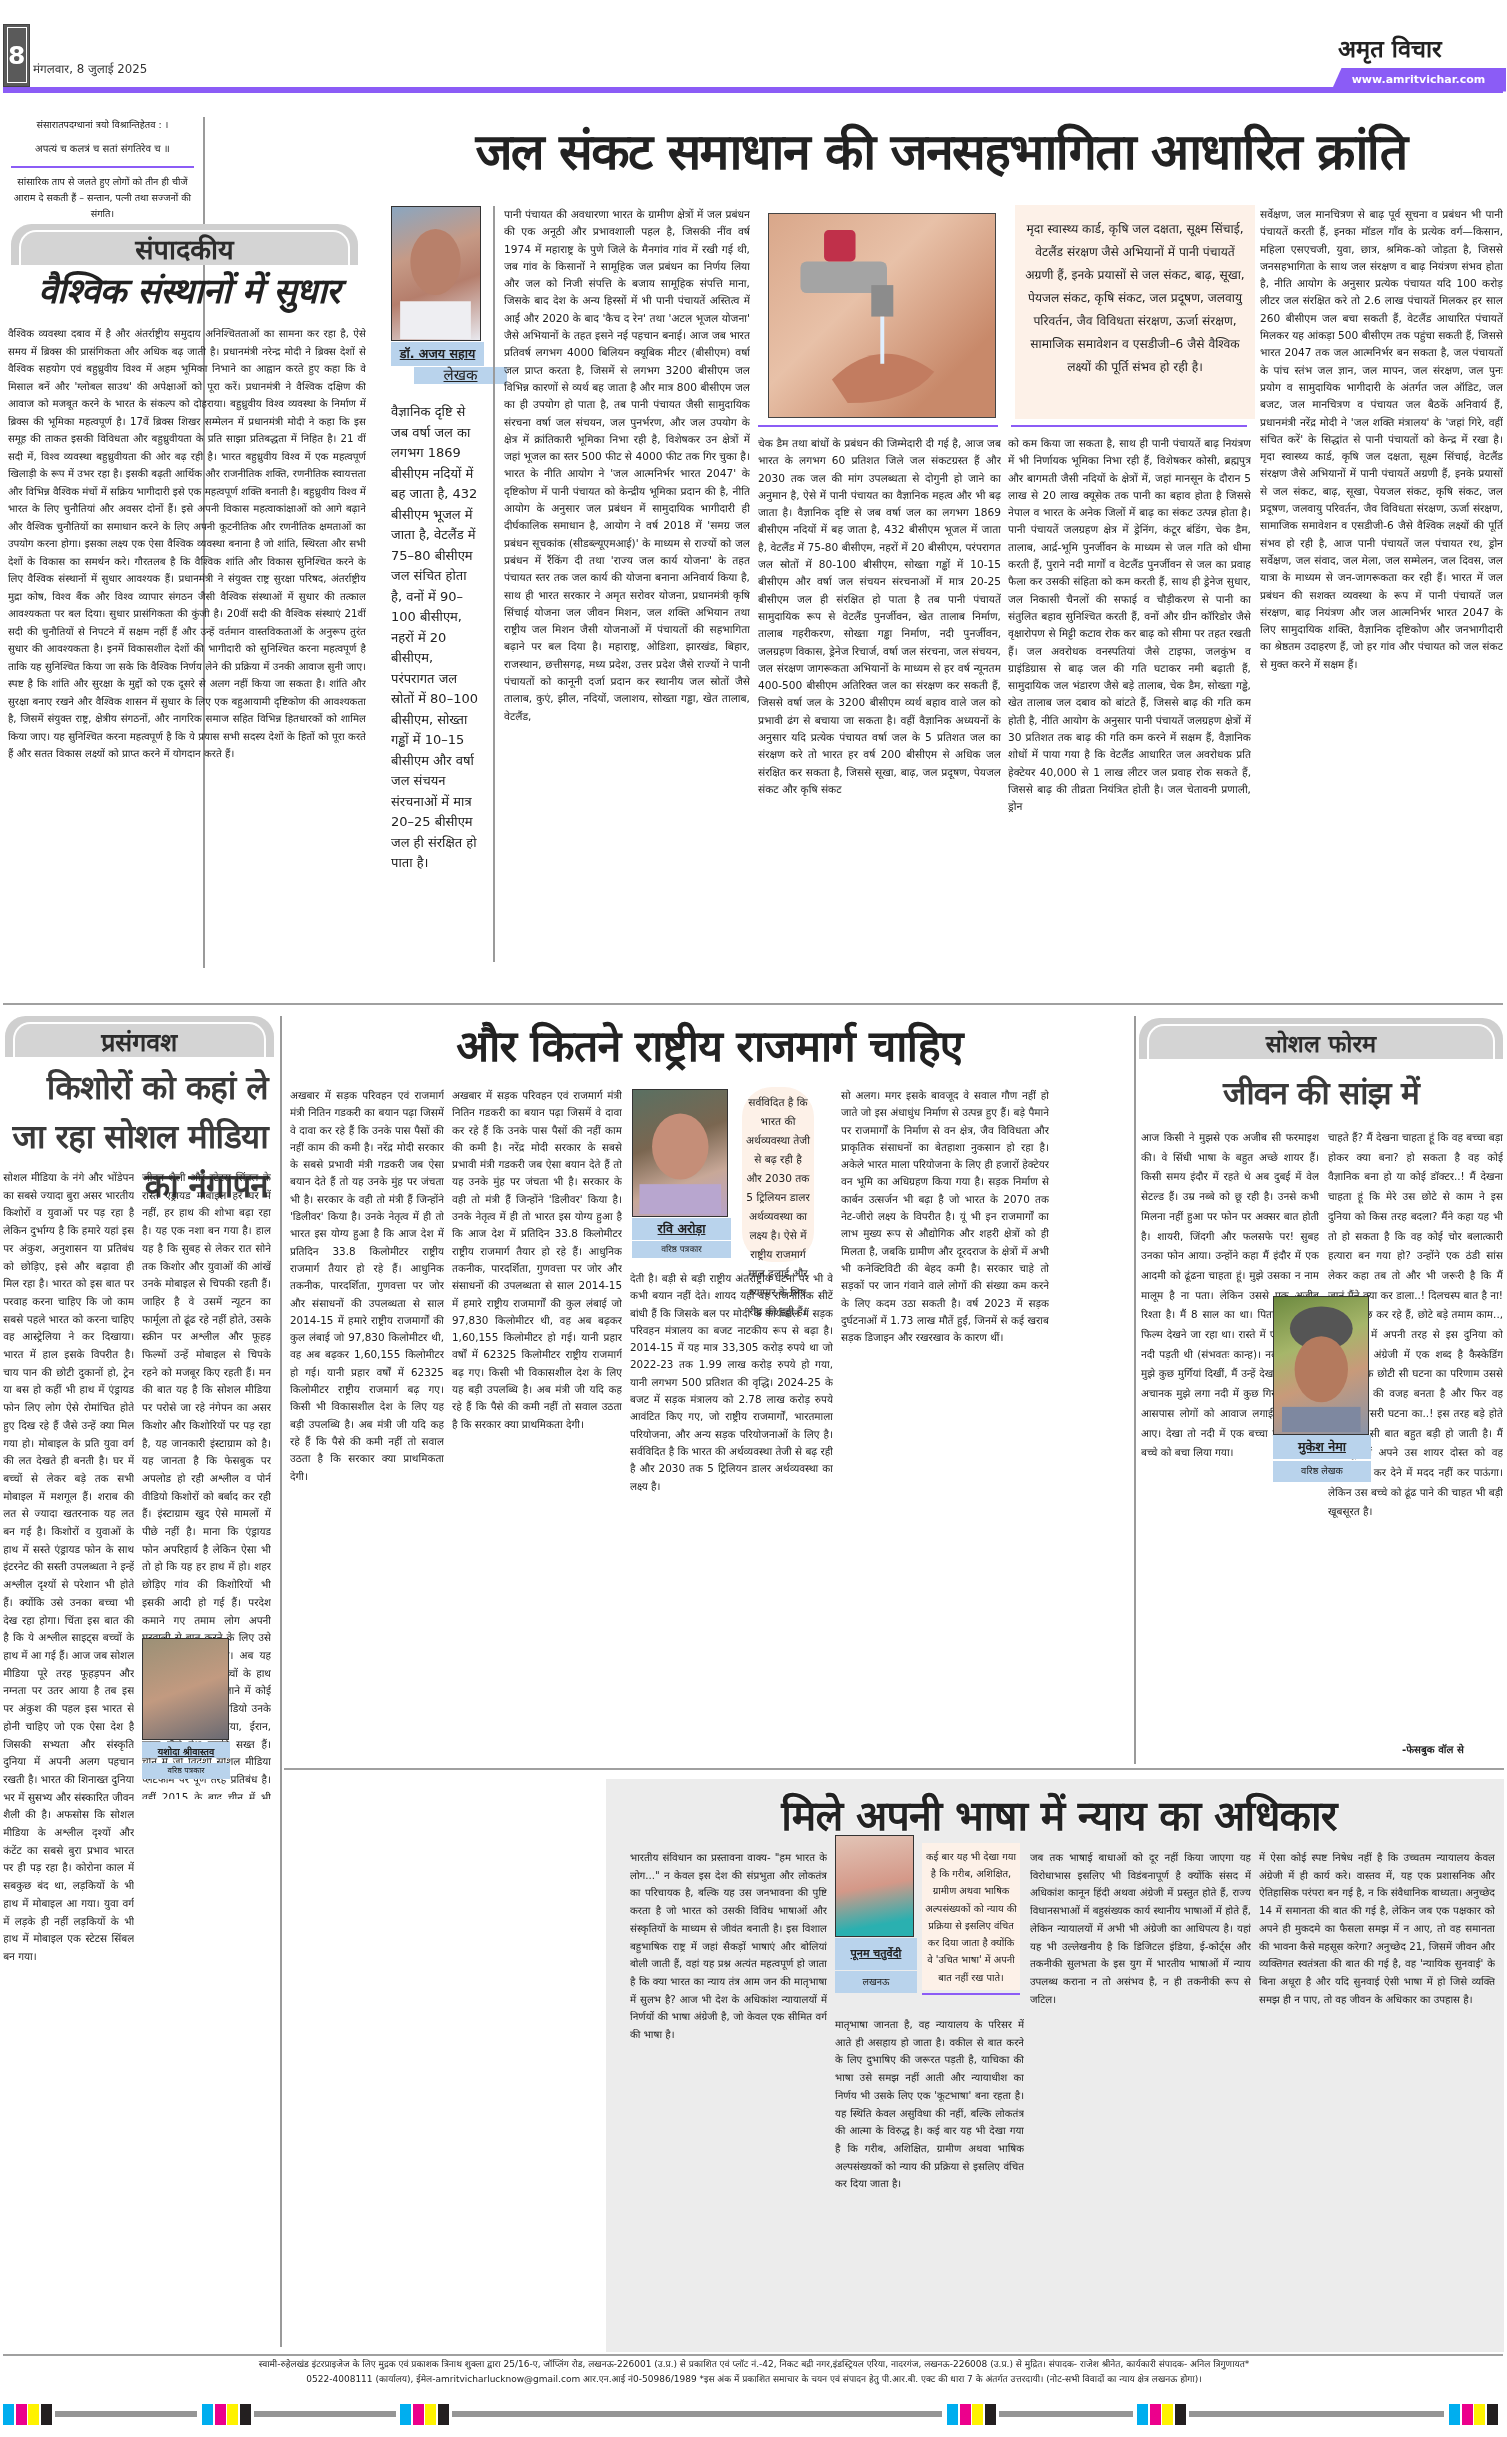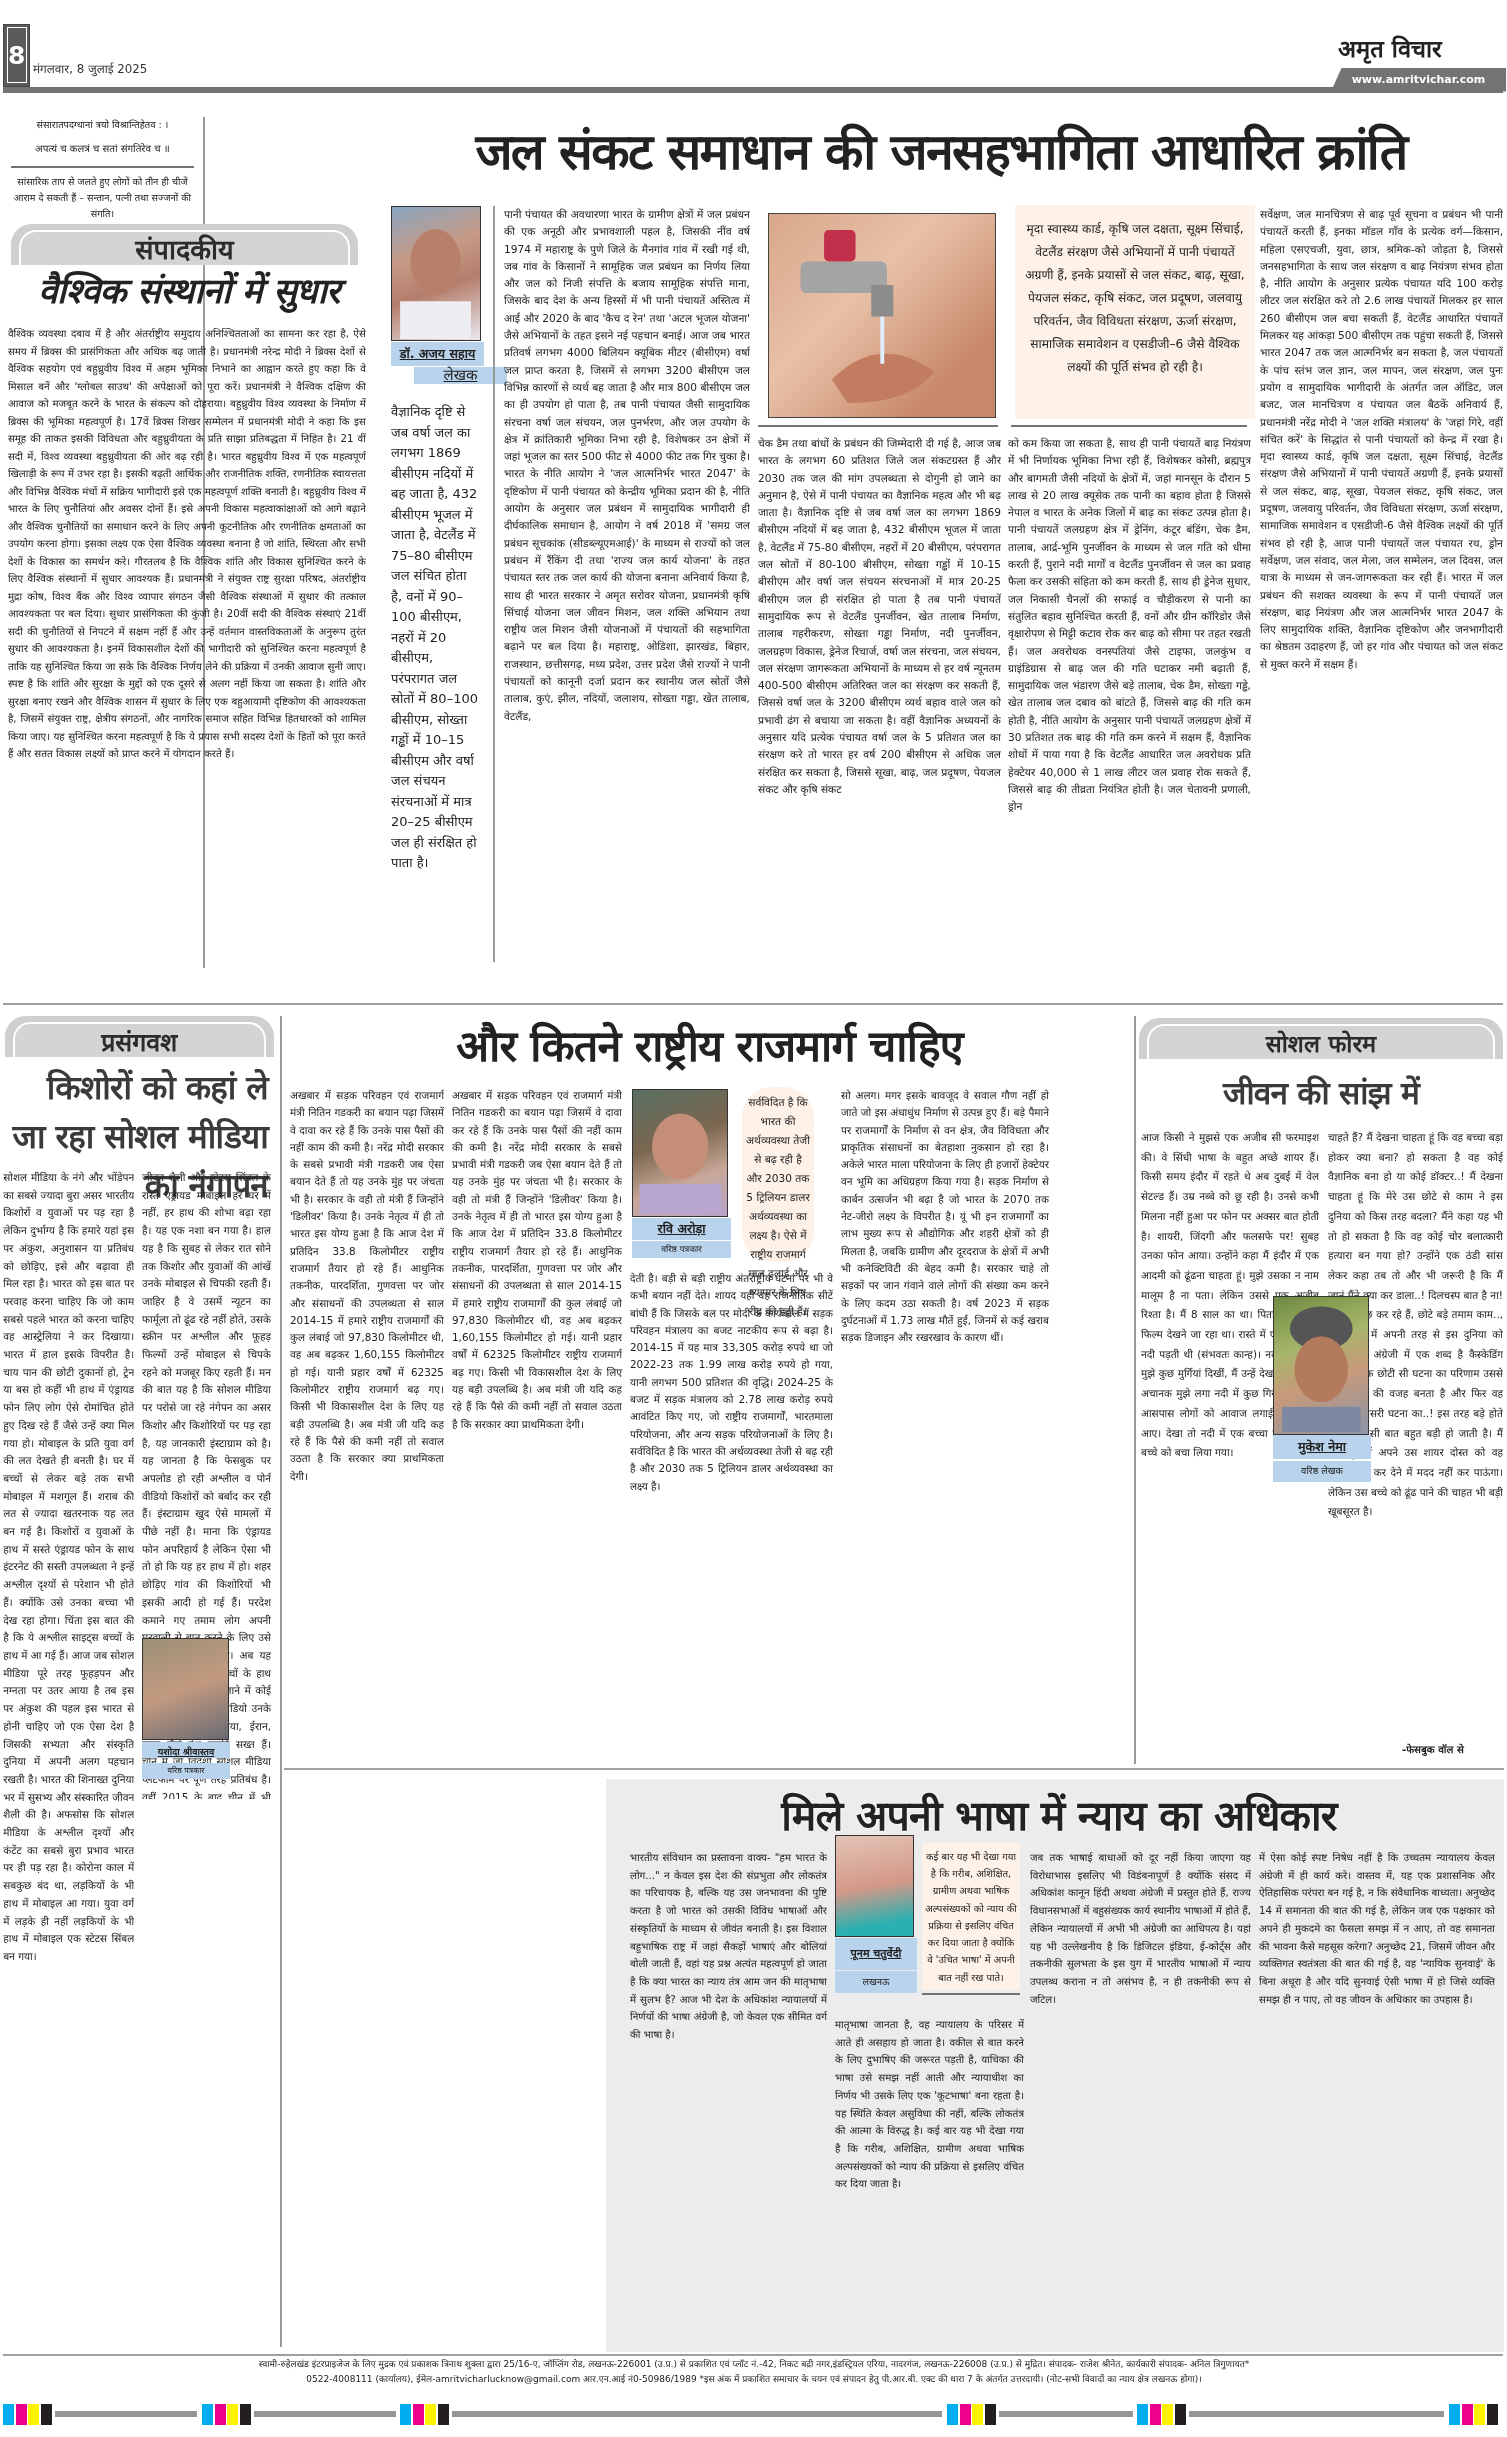--- a/index.html
+++ b/index.html
@@ -2,21 +2,21 @@
 <html style="font-size:12.6px"><head>
 <meta charset="utf-8">
 <style>
   * { box-sizing: border-box; margin: 0; padding: 0; }
   body { width: 1508px; height: 2438px; background: #fff; font-family: "DejaVu Sans", sans-serif; color: #222; position: relative; overflow: hidden; }
   .abs { position: absolute; }
   .body-text { font-family: "DejaVu Sans", sans-serif; font-size: 10.4px; line-height: 17.3px; text-align: justify; color: #222; }
   .hl { font-family: "DejaVu Sans", sans-serif; font-weight: bold; color: #222; letter-spacing: -0.8px; }
   .vrule { position: absolute; width: 1.6px; background: #9a9a9a; }
   .hrule { position: absolute; height: 1.6px; background: #a0a0a0; }
-  .orange { background: #737373; }
+  .orange { background: #8b5cf6; }
   .kicker { position: absolute; background: #cfcfcf; border-radius: 20.5px 20.5px 0 0; }
   .kicker .inner { position: absolute; left: 7.9px; right: 7.9px; top: 6.3px; bottom: 0; border: 2.4px solid #fff; border-bottom: none; border-radius: 17.3px 17.3px 0 0; background: #d4d4d4; display: flex; align-items: center; justify-content: center; font-weight: bold; font-size: 31.5px; color: #2c2c2c; }
   .photo { position: absolute; border: 1.6px solid #333; }
   .cap-name { position: absolute; background: #b9d3ec; text-align: center; font-weight: bold; color: #222; text-decoration: underline; }
   .cap-role { position: absolute; background: #b9d3ec; text-align: center; color: #222; }
   .pull { position: absolute; background: #fdf1e8; text-align: center; color: #222; }
   .cmyk { position: absolute; display: flex; gap: 1.6px; }
   .cmyk span { width: 11px; height: 20.5px; display: block; }
 </style>
 </head>

